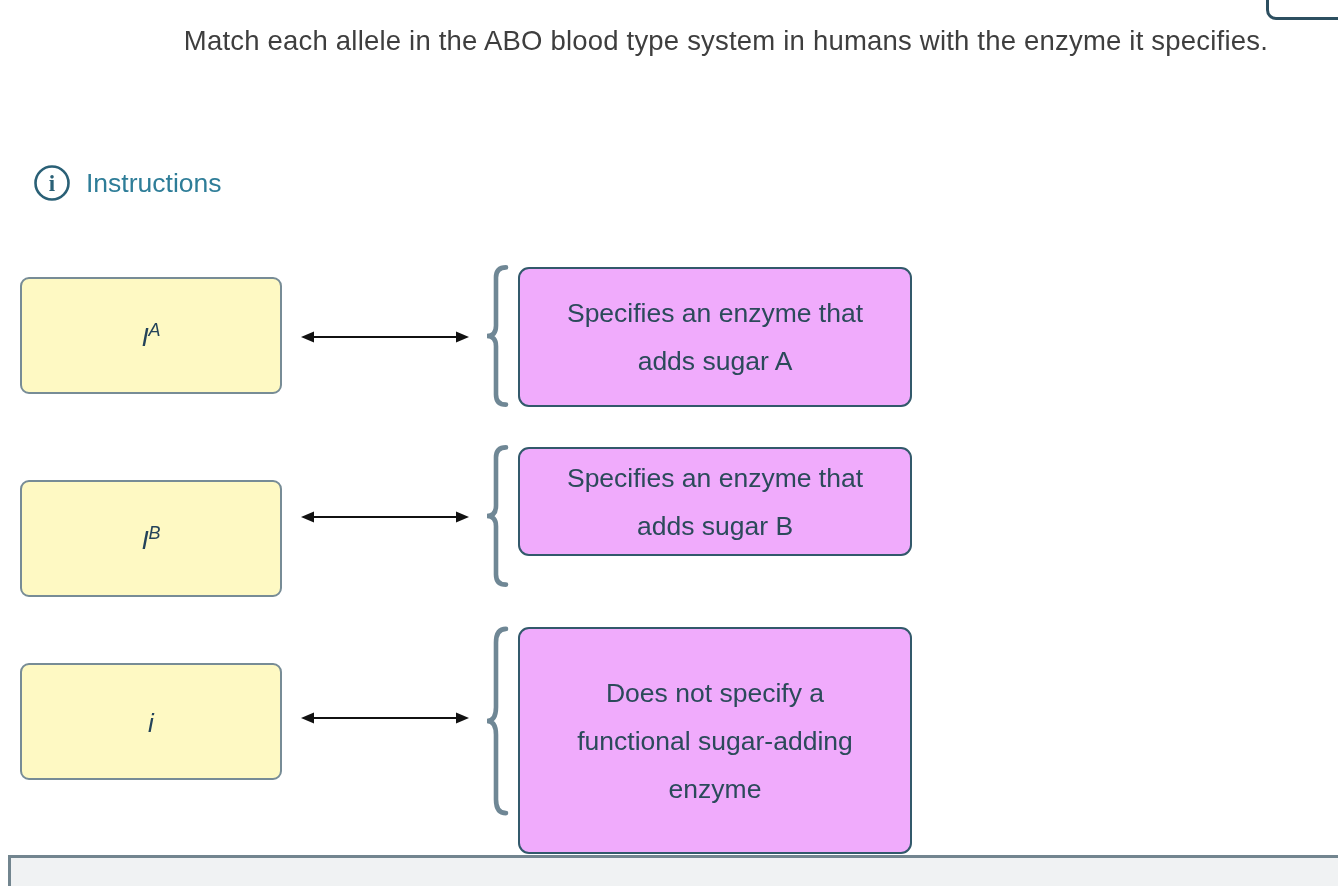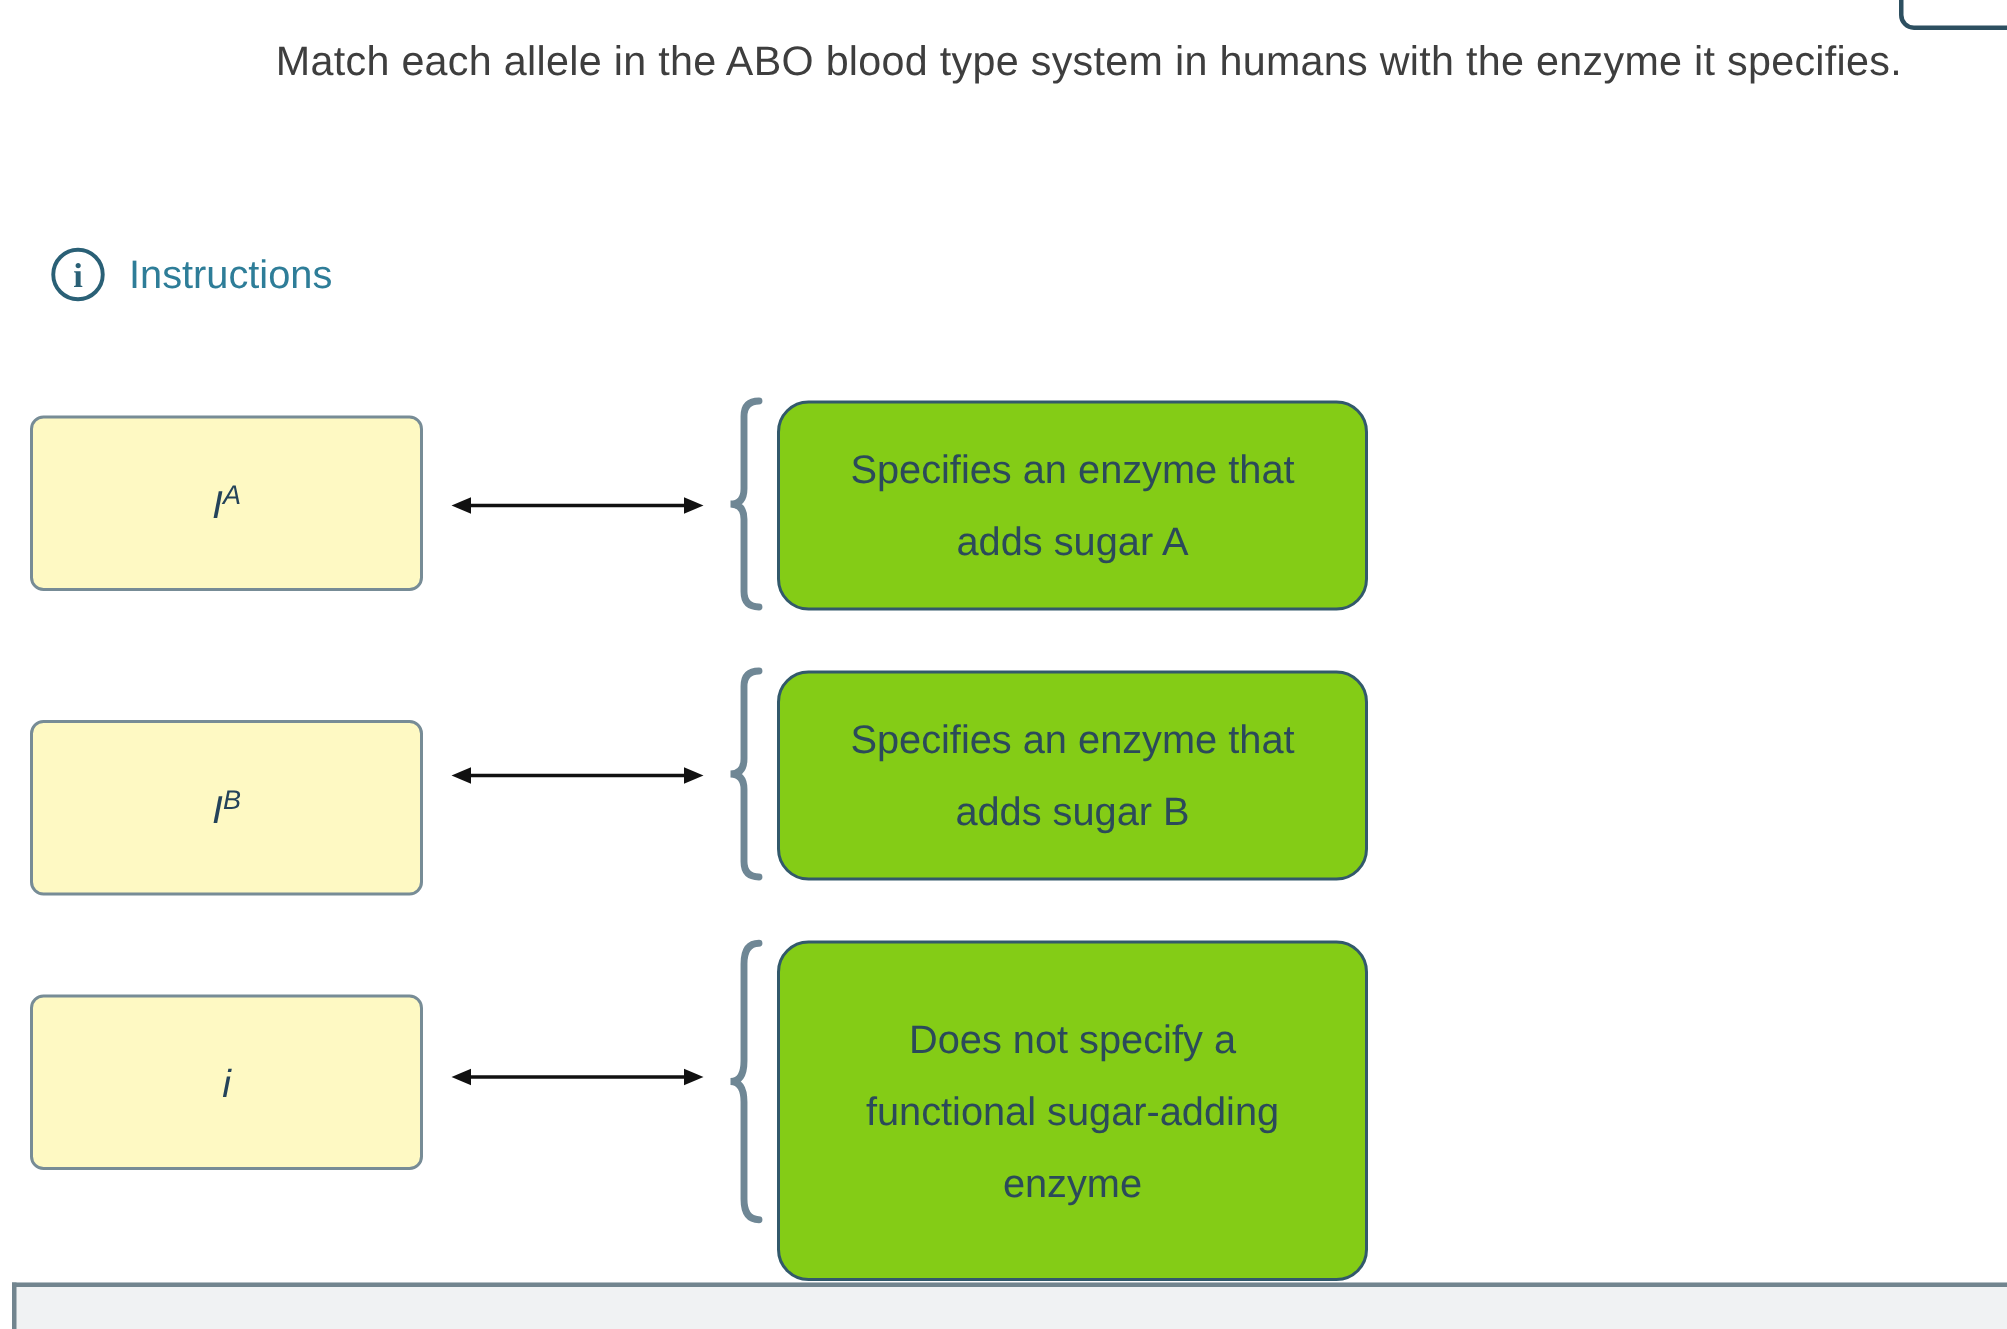--- a/index.html
+++ b/index.html
@@ -43,26 +43,26 @@
   .t1{top:277px}.t2{top:480px}.t3{top:663px}
 
   .match-arrow{position:absolute;left:300px;width:170px;height:18px;}
   .a1{top:328px}.a2{top:508px}.a3{top:709px}
 
   .brace{position:absolute;left:484px;width:26px;}
   .b1{top:263px;height:146px}.b2{top:443px;height:146px}.b3{top:623px;height:196px}
 
   .enzyme-box{
     position:absolute;left:518px;width:394px;
-    background:#84cc16;border:2px solid #32596b;border-radius:21px;
+    background:#f0abfc;border:2px solid #32596b;border-radius:11px;
     display:flex;align-items:center;justify-content:center;text-align:center;
     box-sizing:border-box;padding:0 44px;
     font-size:26.5px;line-height:48px;color:#2b4a5a;
   }
-  .e1{top:267px;height:140px}.e2{top:447px;height:140px}.e3{top:627px;height:227px}
+  .e1{top:267px;height:140px}.e2{top:447px;height:109px}.e3{top:627px;height:227px}
 
   .answer-tray{
     position:absolute;left:8px;top:855px;width:1400px;height:60px;
     background:#f0f2f3;border-top:3px solid #72858f;border-left:3px solid #72858f;
     box-sizing:border-box;
   }
 </style>
 </head>
 <body>
 

